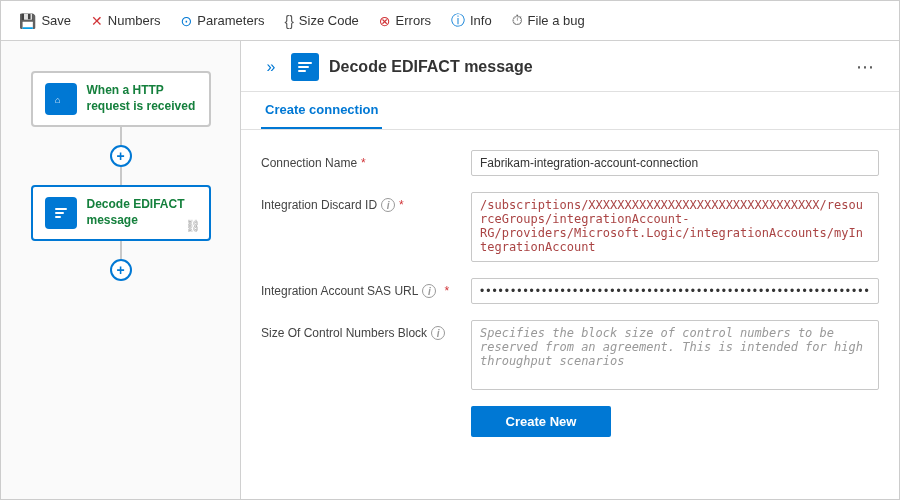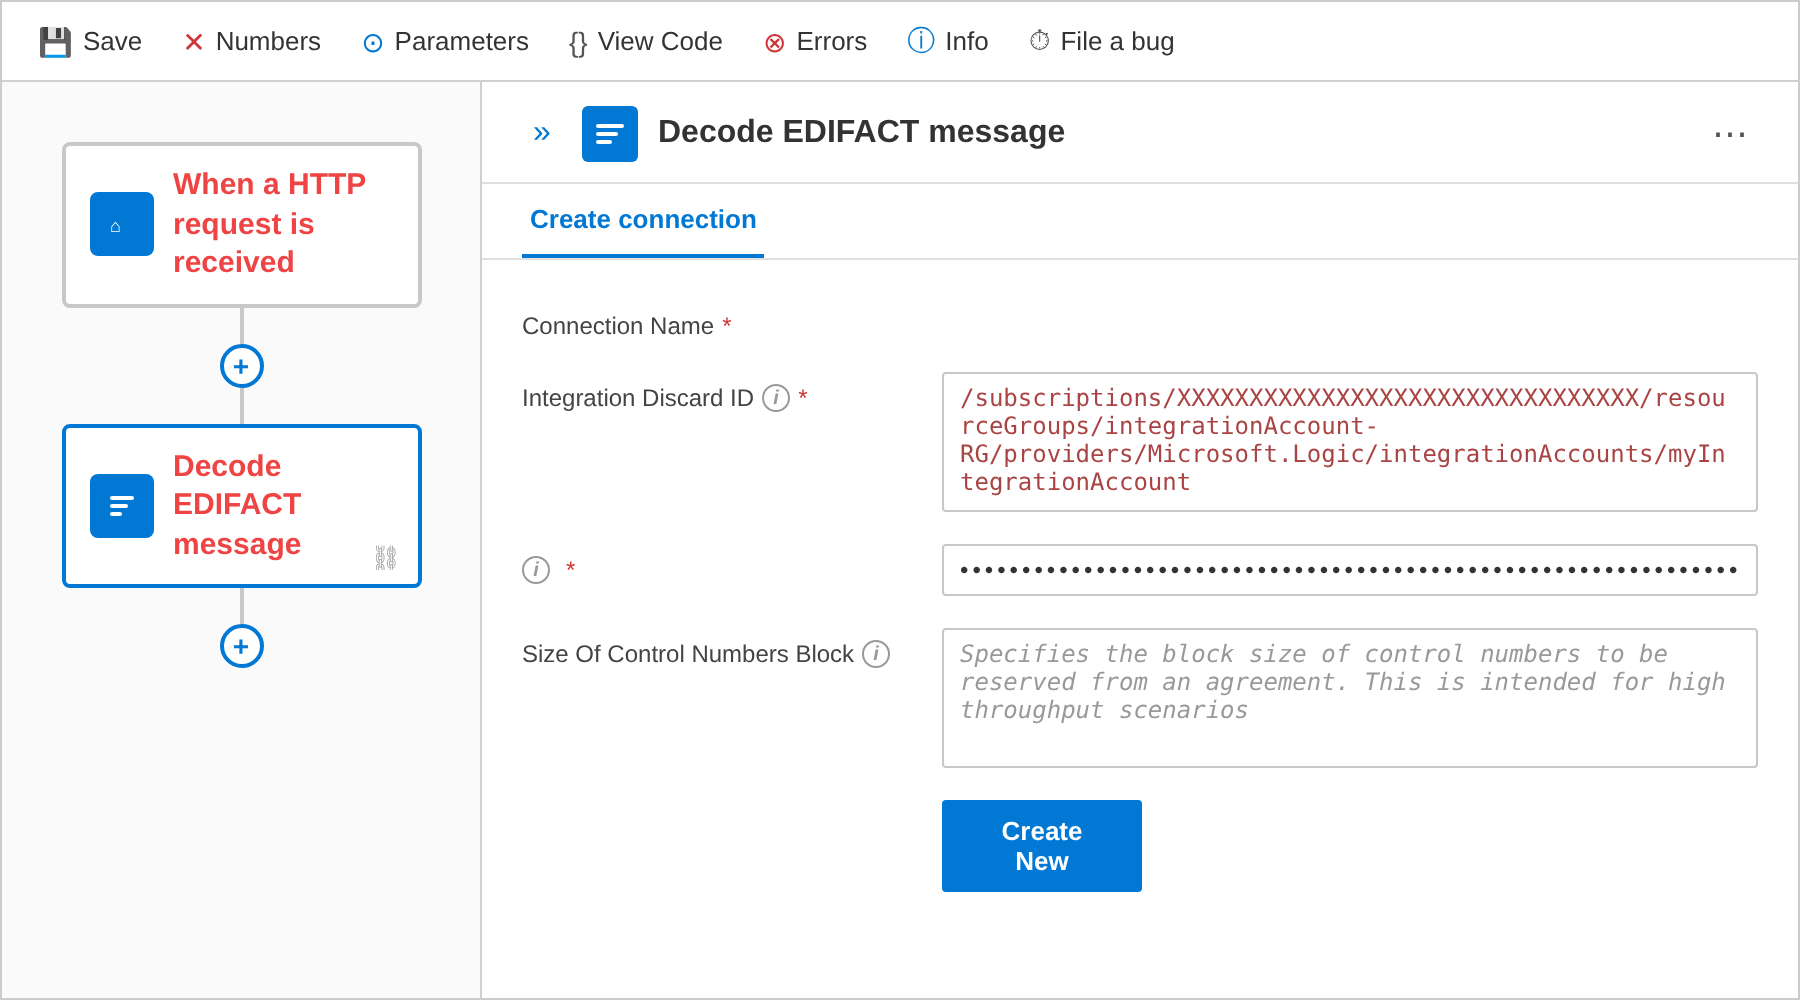--- a/index.html
+++ b/index.html
@@ -88,23 +88,23 @@
       background: #0078d4;
       border-radius: 4px;
       display: flex;
       align-items: center;
       justify-content: center;
       color: #fff;
       font-size: 16px;
       flex-shrink: 0;
     }
     .flow-node-label {
-      font-size: 15px;
+      font-size: 12px;
       font-weight: 600;
-      color: #ef4444;
+      color: #15803d;
       line-height: 1.3;
     }
 
     .connector {
       display: flex;
       flex-direction: column;
       align-items: center;
       width: 30px;
       gap: 0;
     }
@@ -287,21 +287,21 @@
 
     .create-btn {
       background: #0078d4;
       color: #fff;
       border: none;
       padding: 8px 20px;
       font-size: 13px;
       font-weight: 600;
       border-radius: 2px;
       cursor: pointer;
-      width: 100px;
+      width: 140px;
       margin-left: 210px;
     }
   </style>
 </head>
 <body>
 
 <div class="toolbar">
   <button class="toolbar-btn">
     <span class="toolbar-icon icon-save">💾</span>
     <span>Save</span>
@@ -309,21 +309,21 @@
   <button class="toolbar-btn">
     <span class="toolbar-icon icon-discard">✕</span>
     <span>Numbers</span>
   </button>
   <button class="toolbar-btn">
     <span class="toolbar-icon icon-params">⊙</span>
     <span>Parameters</span>
   </button>
   <button class="toolbar-btn">
     <span class="toolbar-icon icon-code">{}</span>
-    <span>View Code</span>
+    <span>Size Code</span>
   </button>
   <button class="toolbar-btn">
     <span class="toolbar-icon icon-errors">⊗</span>
     <span>Errors</span>
   </button>
   <button class="toolbar-btn">
     <span class="toolbar-icon icon-info">ⓘ</span>
     <span>Info</span>
   </button>
   <button class="toolbar-btn">
@@ -395,33 +395,35 @@
       <div class="detail-tab active">Create connection</div>
     </div>
 
     <div class="form-area">
 
       <div class="form-row">
         <div class="form-label">
           <span>Connection Name</span>
           <span class="required-star">*</span>
         </div>
+        <input type="text" class="form-input" value="Fabrikam-integration-account-connection" style="">
       </div>
 
       <div class="form-row">
         <div class="form-label">
           <span>Integration Discard ID</span>
           <span class="info-icon">i</span>
           <span class="required-star">*</span>
         </div>
         <textarea class="form-input multiline" style="">/subscriptions/XXXXXXXXXXXXXXXXXXXXXXXXXXXXXXXX/resourceGroups/integrationAccount-RG/providers/Microsoft.Logic/integrationAccounts/myIntegrationAccount</textarea>
       </div>
 
       <div class="form-row">
         <div class="form-label">
+          <span>Integration Account SAS URL</span>
           <span class="info-icon">i</span>
           <br>
             <span class="required-star">*</span>
         </div>
         <input type="text" class="form-input masked" value="••••••••••••••••••••••••••••••••••••••••••••••••••••••••••••••••..." style="">
       </div>
 
       <div class="form-row">
         <div class="form-label">
           <span>Size Of Control Numbers Block</span>

